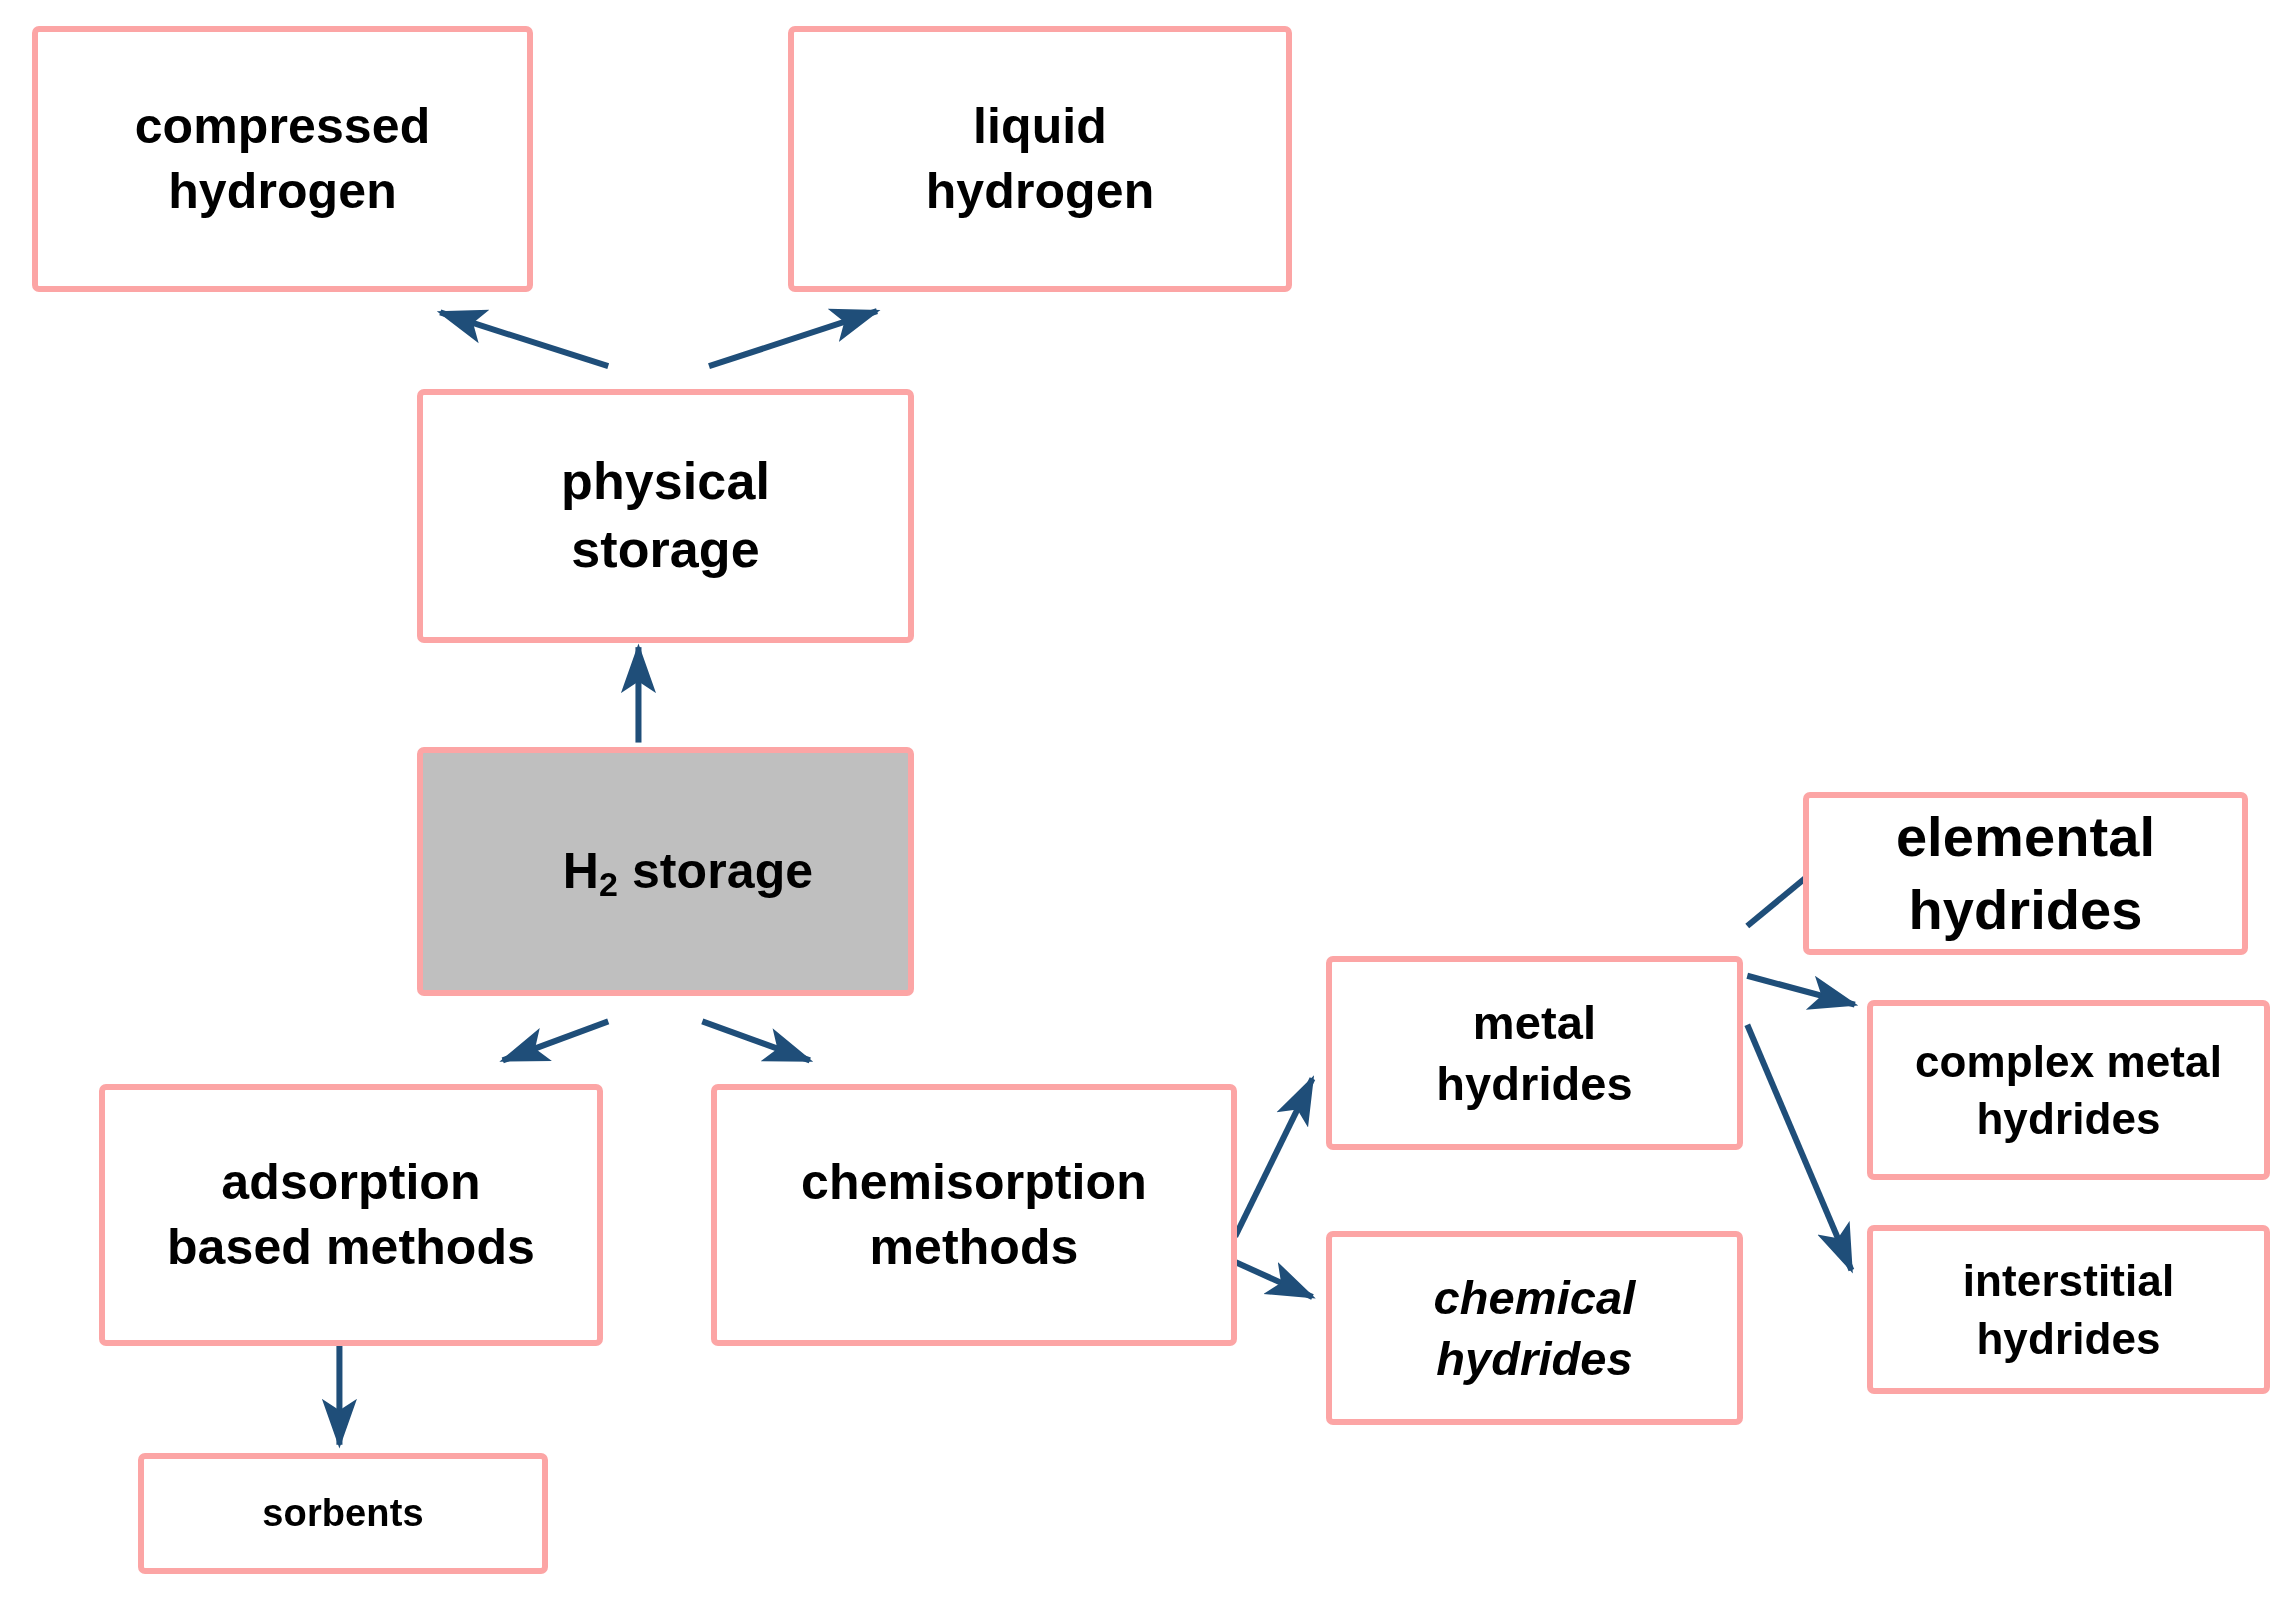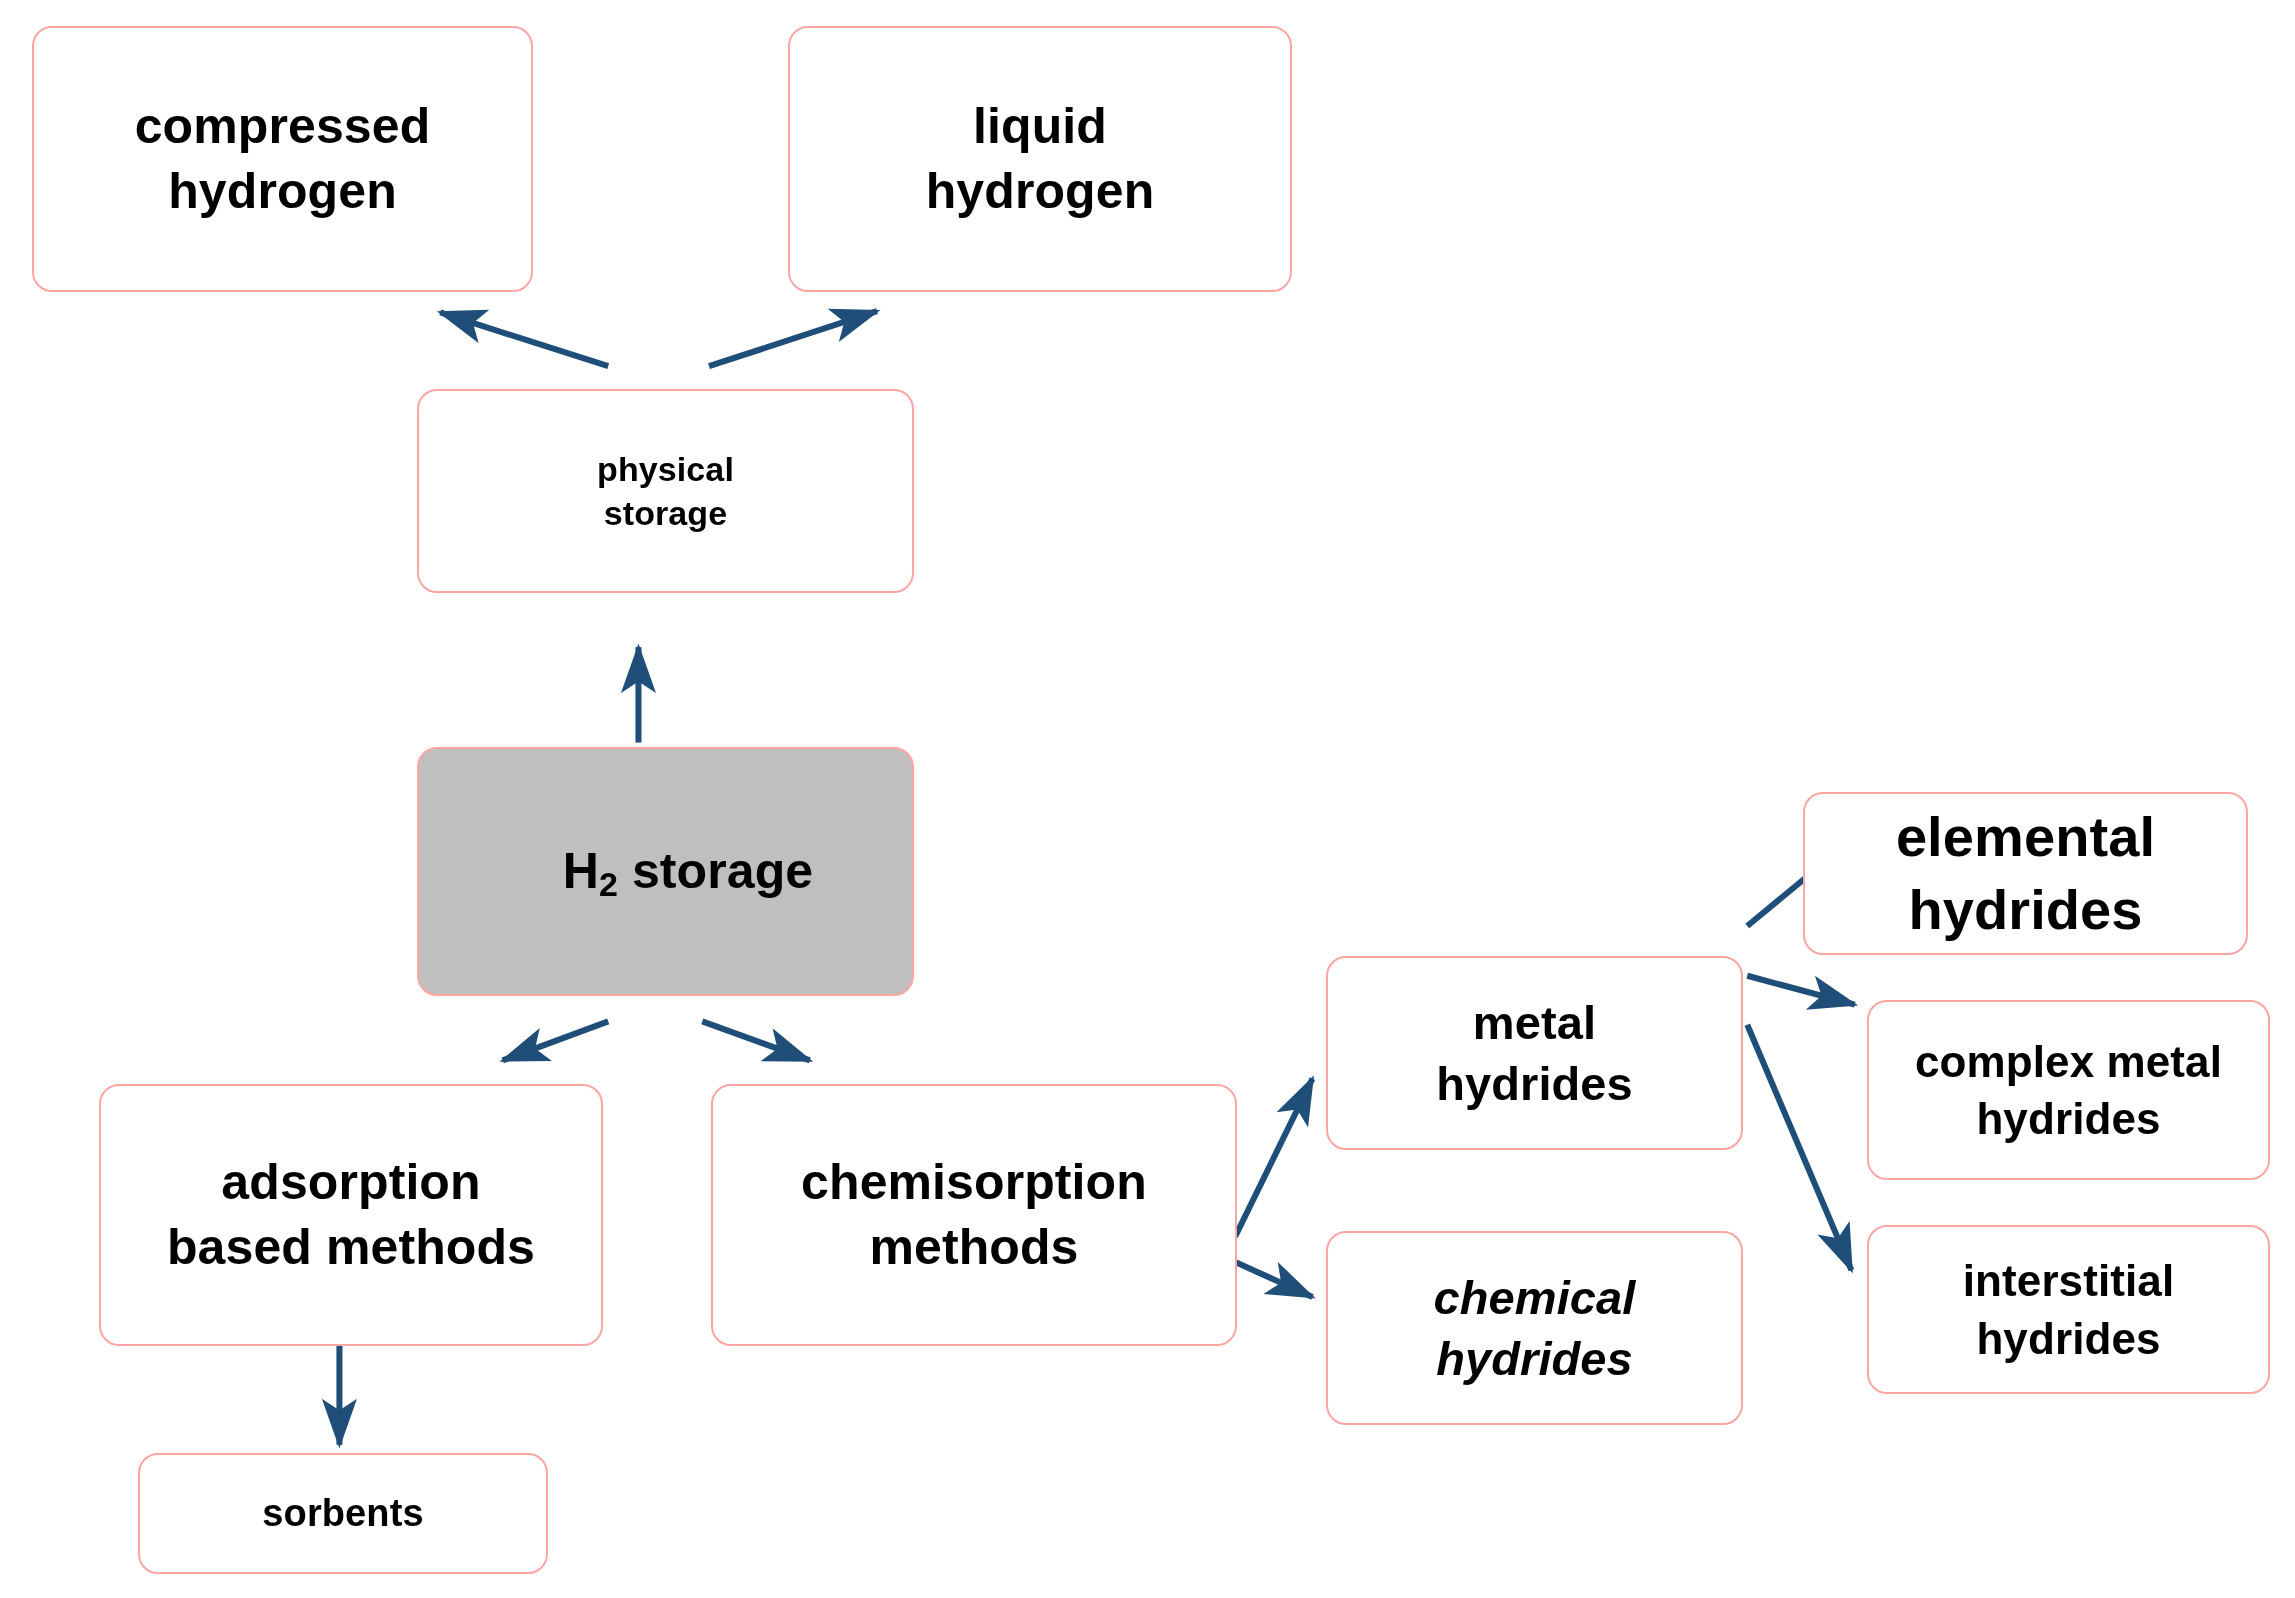--- a/index.html
+++ b/index.html
@@ -13,22 +13,22 @@
   #canvas {
     position: relative;
     width: 2295px;
     height: 1598px;
     background: #ffffff;
     overflow: hidden;
   }
   .node {
     position: absolute;
     box-sizing: border-box;
-    border: 2px solid #fca5a5;
-    border-radius: 20px;
+    border: 6px solid #fca5a5;
+    border-radius: 7px;
     background: #ffffff;
     display: flex;
     align-items: center;
     justify-content: center;
     text-align: center;
     color: #000000;
     font-weight: bold;
     line-height: 1.30;
     letter-spacing: 0.1px;
     white-space: pre-line;
@@ -116,21 +116,21 @@
   <div class="node" style="left:32px;  top:25.5px;   width:501px;  height:266px; font-size:50px;">
     <span class="txt">compressed
 hydrogen</span>
   </div>
 
   <div class="node" style="left:788px; top:25.5px;   width:504px;  height:266px; font-size:50px;text-align:center;">
     <span class="txt">liquid
 hydrogen</span>
   </div>
 
-  <div class="node" style="left:417px;  top:389px;  width:497px;  height:204px; font-size:34px;">
+  <div class="node" style="left:417px;  top:389px;  width:497px;  height:254px; font-size:52px;">
     <span class="txt">physical
 storage</span>
   </div>
 
   <div class="node filled" style="left:417px;  top:747px; width:497px;  height:249px; font-size:50px;">
     <span class="txt"><span>H</span><sub>2</sub><span> storage</span><br></span>
   </div>
 
   <div class="node" style="left:711px; top:1084px; width:526px;  height:262px; font-size:50px;">
     <span class="txt">chemisorption

